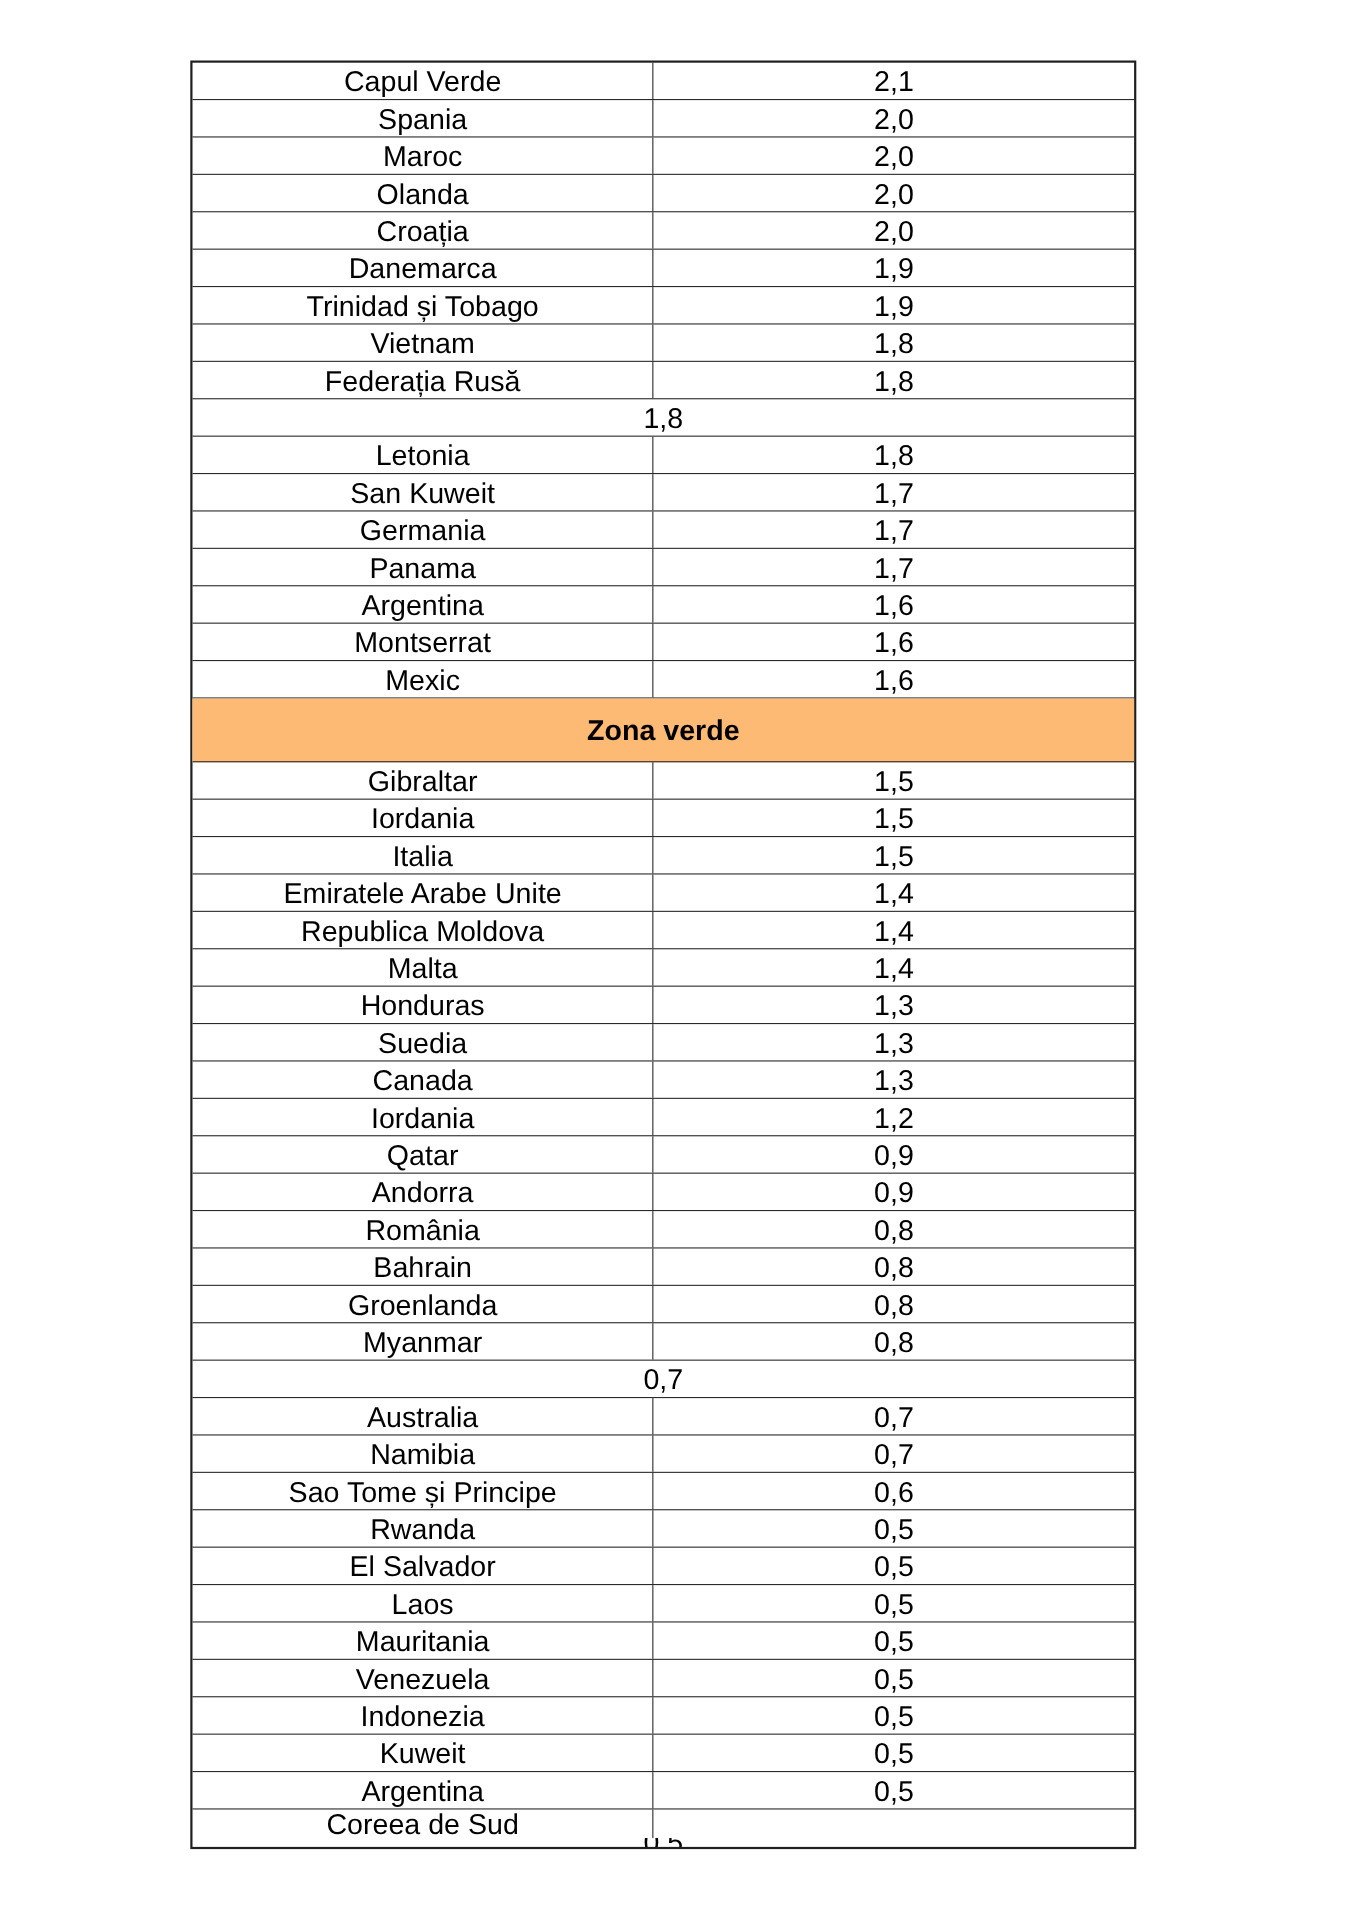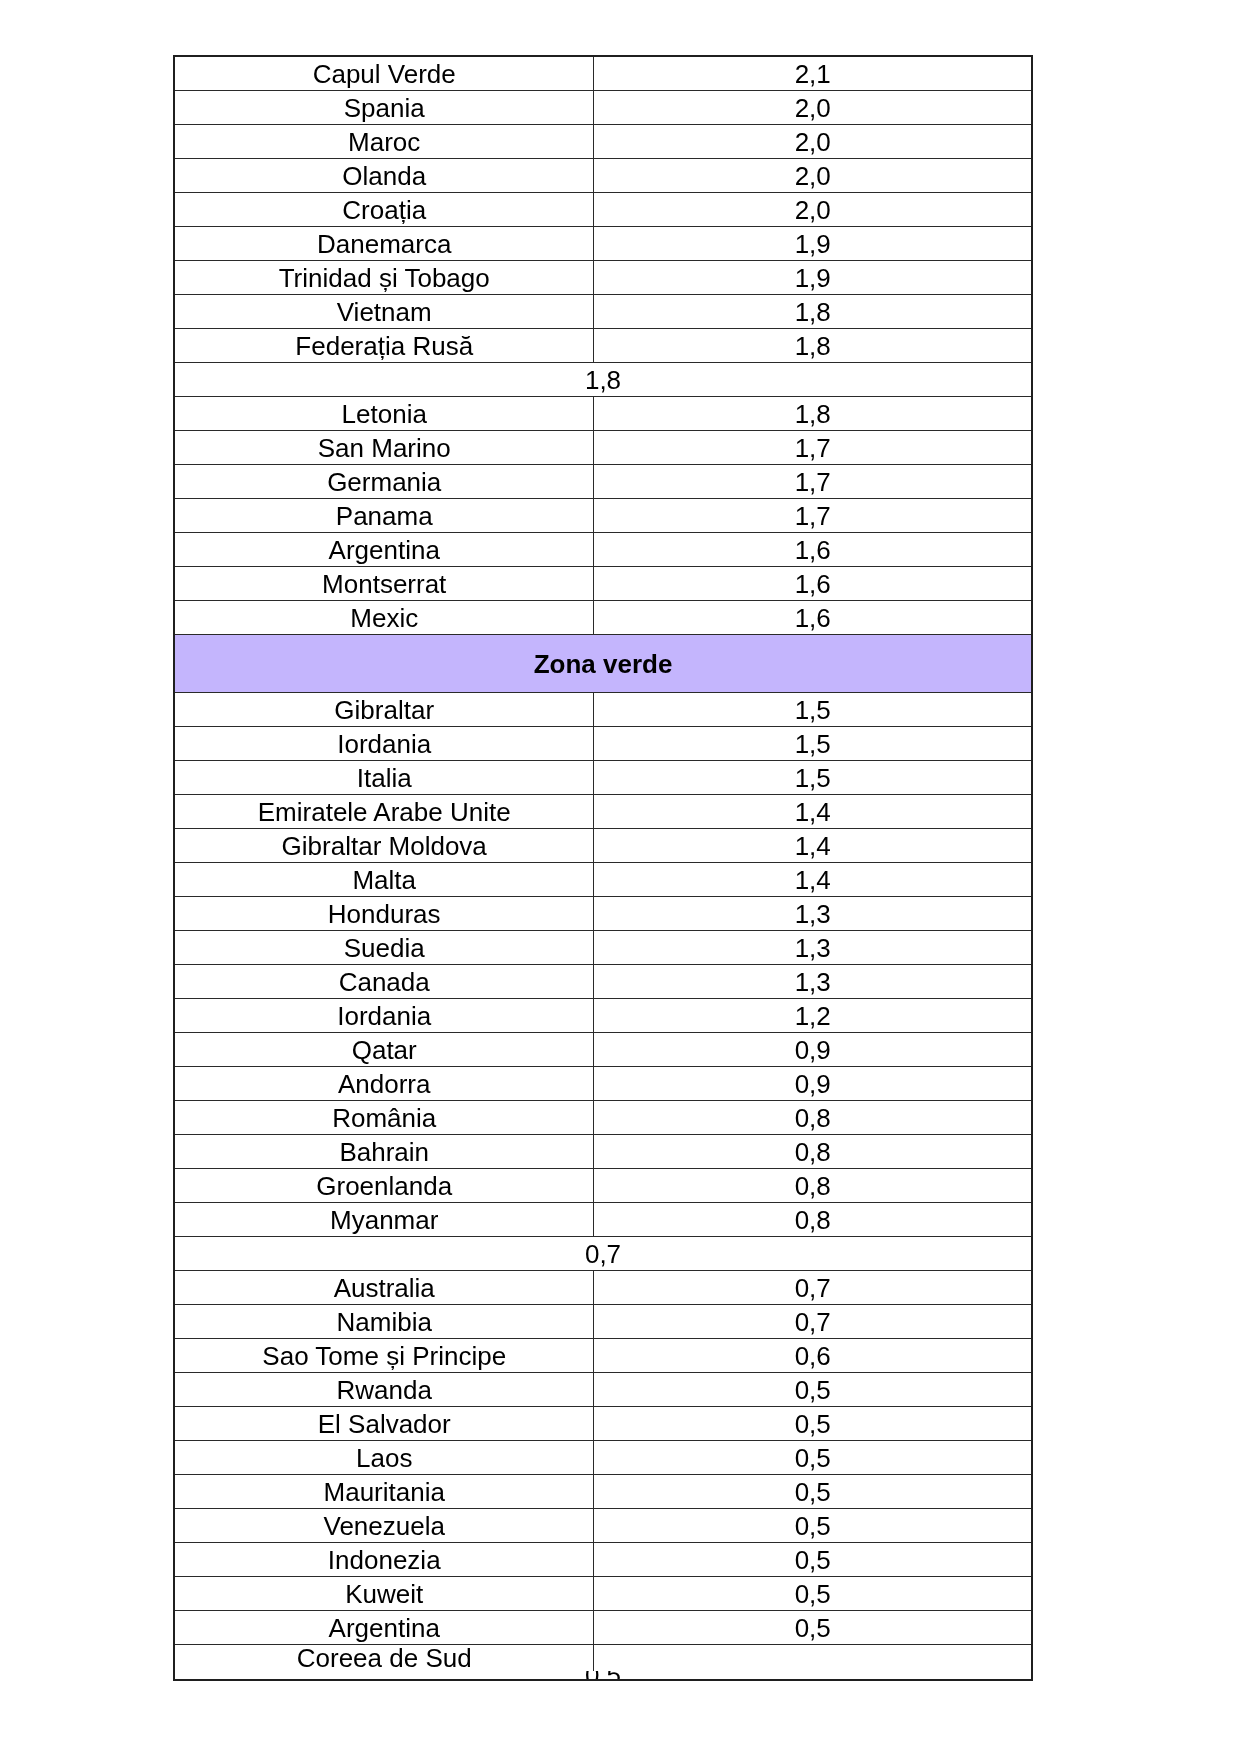--- a/index.html
+++ b/index.html
@@ -117,21 +117,21 @@
   <div class="t-row">
     <div class="cell cell-value">1,8</div>
   </div>
 
   <div class="t-row">
     <div class="cell cell-name">Letonia</div>
     <div class="cell cell-value">1,8</div>
   </div>
 
   <div class="t-row">
-    <div class="cell cell-name">San Marino</div>
+    <div class="cell cell-name">San Kuweit</div>
     <div class="cell cell-value">1,7</div>
   </div>
 
   <div class="t-row">
     <div class="cell cell-name">Germania</div>
     <div class="cell cell-value">1,7</div>
   </div>
 
   <div class="t-row">
     <div class="cell cell-name">Panama</div>
@@ -146,21 +146,21 @@
   <div class="t-row">
     <div class="cell cell-name">Montserrat</div>
     <div class="cell cell-value">1,6</div>
   </div>
 
   <div class="t-row">
     <div class="cell cell-name">Mexic</div>
     <div class="cell cell-value">1,6</div>
   </div>
 </div>
-  <div class="band-row" style="background-color: #c4b5fd;">
+  <div class="band-row" style="background-color: #fdba74;">
     <span class="band-label">Zona verde</span>
   </div>
   <div class="rows-below">
   <div class="t-row">
     <div class="cell cell-name">Gibraltar</div>
     <div class="cell cell-value">1,5</div>
   </div>
 
   <div class="t-row">
     <div class="cell cell-name">Iordania</div>
@@ -171,21 +171,21 @@
     <div class="cell cell-name">Italia</div>
     <div class="cell cell-value">1,5</div>
   </div>
 
   <div class="t-row">
     <div class="cell cell-name">Emiratele Arabe Unite</div>
     <div class="cell cell-value">1,4</div>
   </div>
 
   <div class="t-row">
-    <div class="cell cell-name">Gibraltar Moldova</div>
+    <div class="cell cell-name">Republica Moldova</div>
     <div class="cell cell-value">1,4</div>
   </div>
 
   <div class="t-row">
     <div class="cell cell-name">Malta</div>
     <div class="cell cell-value">1,4</div>
   </div>
 
   <div class="t-row">
     <div class="cell cell-name">Honduras</div>

